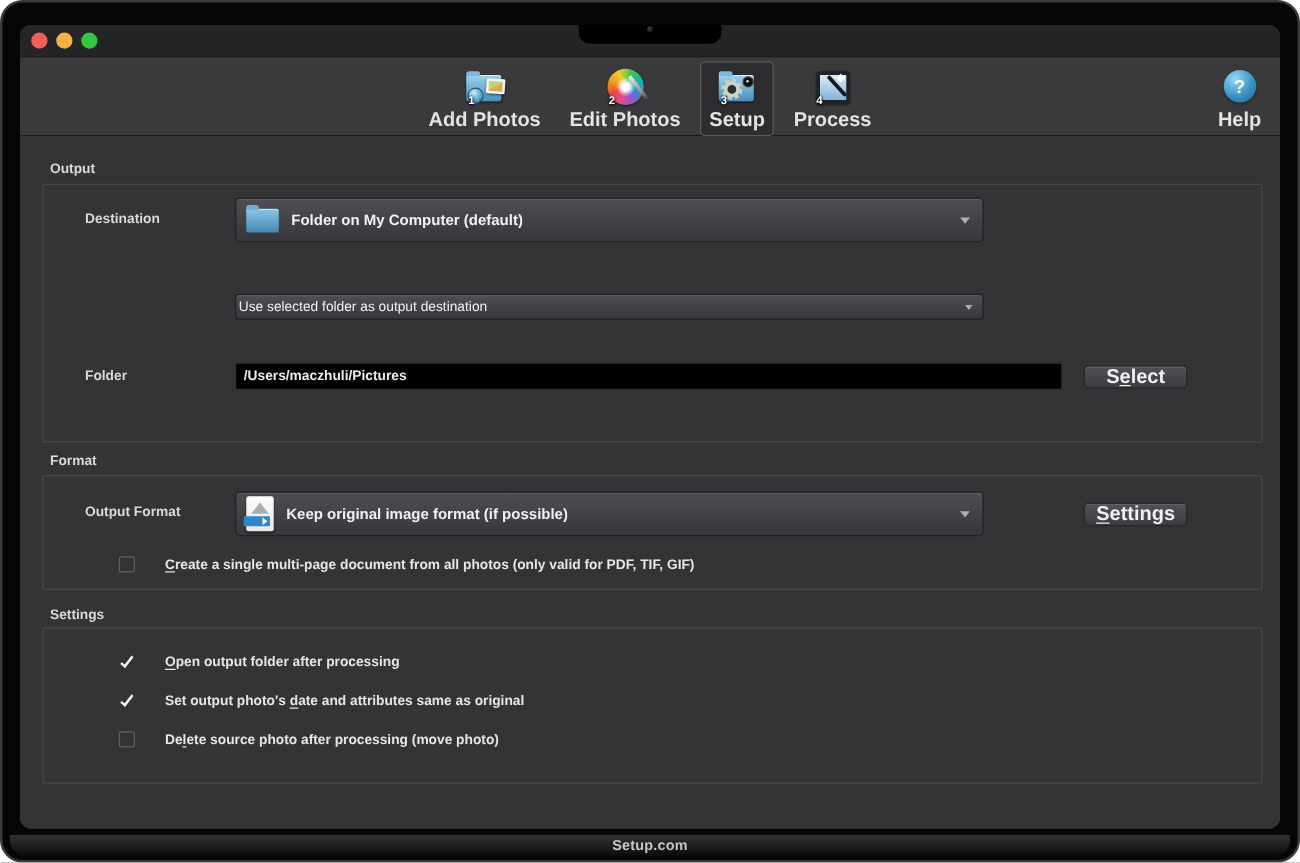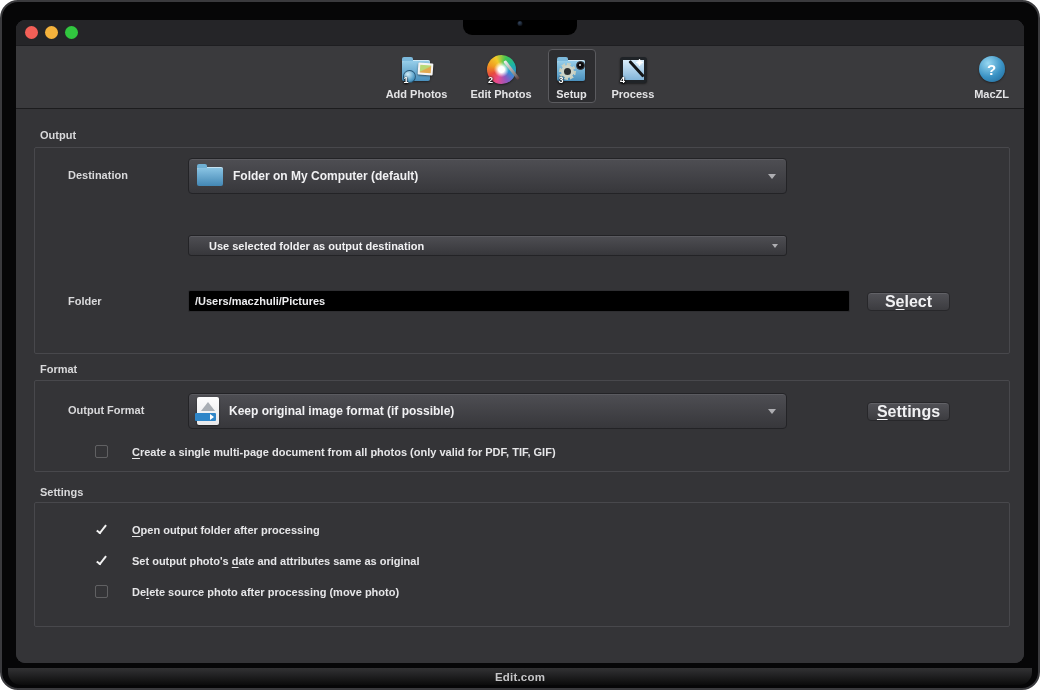--- a/index.html
+++ b/index.html
@@ -22,21 +22,21 @@
 
   .notch { position:absolute; top:0; left:50%; transform:translateX(-50%); width:114px; height:15px; background:#000; border-radius:0 0 9px 9px; }
   .cam { position:absolute; top:1px; left:50%; transform:translateX(-50%); width:5px; height:5px; border-radius:50%;
          background:radial-gradient(circle at 40% 35%, #33455e, #10151d 70%); }
 
   
   .toolbar { position:absolute; top:26px; left:0; right:0; height:63px; background:#3a3a3d; border-bottom:1px solid #1c1c1e; }
   .tb-center { position:absolute; left:0; right:0; top:3px; display:flex; justify-content:center; gap:9px; }
   .tb-item { display:flex; flex-direction:column; align-items:center; padding:3px 6px 2px; border:1px solid transparent; border-radius:4px; cursor:default; }
   .tb-item.selected { background:#2d2d30; border-color:#5b5b5f; }
-  .tb-label { font-size:11px; font-weight:bold; color:#e3e3e5; margin-top:1px; white-space:nowrap; }
+  .tb-label { font-size:16px; font-weight:bold; color:#e3e3e5; margin-top:1px; white-space:nowrap; }
   .tb-icon { position:relative; width:34px; height:34px; }
   .badge { position:absolute; left:4px; bottom:2px; font-size:9px; font-weight:bold; color:#fff;
            text-shadow:0 0 2px #000, 0 1px 2px #000; }
   .tb-help { position:absolute; right:8px; top:3px; }
 
   
   .art { position:absolute; inset:0; }
   .folder-base { position:absolute; left:2px; top:7px; width:28px; height:21px; border-radius:2px;
                  background:linear-gradient(#9ad1ec,#4a90bd); box-shadow:inset 0 1px 0 rgba(255,255,255,.55), 0 1px 2px rgba(0,0,0,.4); }
   .folder-base::before { content:""; position:absolute; left:0; top:-3px; width:11px; height:4px; border-radius:2px 2px 0 0; background:#7cb9dc; }
@@ -72,21 +72,21 @@
   
   .content { position:absolute; top:89px; left:0; right:0; bottom:0; background:#343437; }
   .sec-label { position:absolute; font-size:11px; font-weight:bold; color:#d9d9db; }
   .groupbox { position:absolute; left:18px; width:976px; border:1px solid #48484c; border-radius:2px; }
   .fld-label { position:absolute; font-size:11px; font-weight:bold; color:#d9d9db; }
 
   .dropdown { position:absolute; left:153px; width:599px; border:1px solid #232326; border-radius:4px;
               background:linear-gradient(#4e4e53,#37373b); box-shadow:inset 0 1px 0 rgba(255,255,255,.08);
               display:flex; align-items:center; color:#f1f1f3; cursor:default; }
   .dropdown.big { height:36px; padding:0 26px 0 8px; font-size:12px; font-weight:bold; gap:10px; }
-  .dropdown.small { height:21px; padding:0 22px 0 20px; font-size:11px; font-weight:bold; border-radius:3px;text-align:center; }
+  .dropdown.small { height:21px; padding:0 22px 0 2px; font-size:11px; font-weight:normal; border-radius:3px;text-align:center; }
   .dd-arrow { position:absolute; right:10px; top:50%; margin-top:-2px; width:0; height:0;
               border-left:4px solid transparent; border-right:4px solid transparent; border-top:5px solid #aeaeb2; }
   .dropdown.small .dd-arrow { right:8px; border-left-width:3.5px; border-right-width:3.5px; border-top-width:4.5px; }
   .dd-text { white-space:nowrap; overflow:hidden; }
 
   .mini-folder { position:relative; width:26px; height:19px; flex:0 0 auto; border-radius:2px;
                  background:linear-gradient(#8dc7e6,#4387b4); box-shadow:inset 0 1px 0 rgba(255,255,255,.5); }
   .mini-folder::before { content:""; position:absolute; left:0; top:-3px; width:10px; height:4px; border-radius:2px 2px 0 0; background:#6fb0d4; }
 
   .doc-icon { position:relative; width:22px; height:28px; flex:0 0 auto; border-radius:2px;
@@ -179,21 +179,21 @@
               <span class="badge">4</span>
             </div>
             <div class="tb-label">Process</div>
           </div>
         </div>
 
         <div class="tb-item tb-help">
           <div class="tb-icon">
             <div class="help-ball">?</div>
           </div>
-          <div class="tb-label">MacZL</div>
+          <div class="tb-label">Help</div>
         </div>
       </div>
 
       <div class="content">
 
         <div class="sec-label" style="left:24px; top:20px;">Output</div>
         <div class="groupbox" style="top:38px; height:207px;">
           <div class="fld-label" style="left:33px; top:21px;">Destination</div>
           <div class="dropdown big" style="top:10px;">
             <div class="mini-folder"></div>
@@ -269,16 +269,16 @@
         </div>
 
       </div>
 
       <div class="notch">
         <div class="cam"></div>
       </div>
     </div>
 
     <div class="chin">
-      <span class="brand">Edit.com</span>
+      <span class="brand">Setup.com</span>
     </div>
   </div>
 </div>
 
 </body></html>

